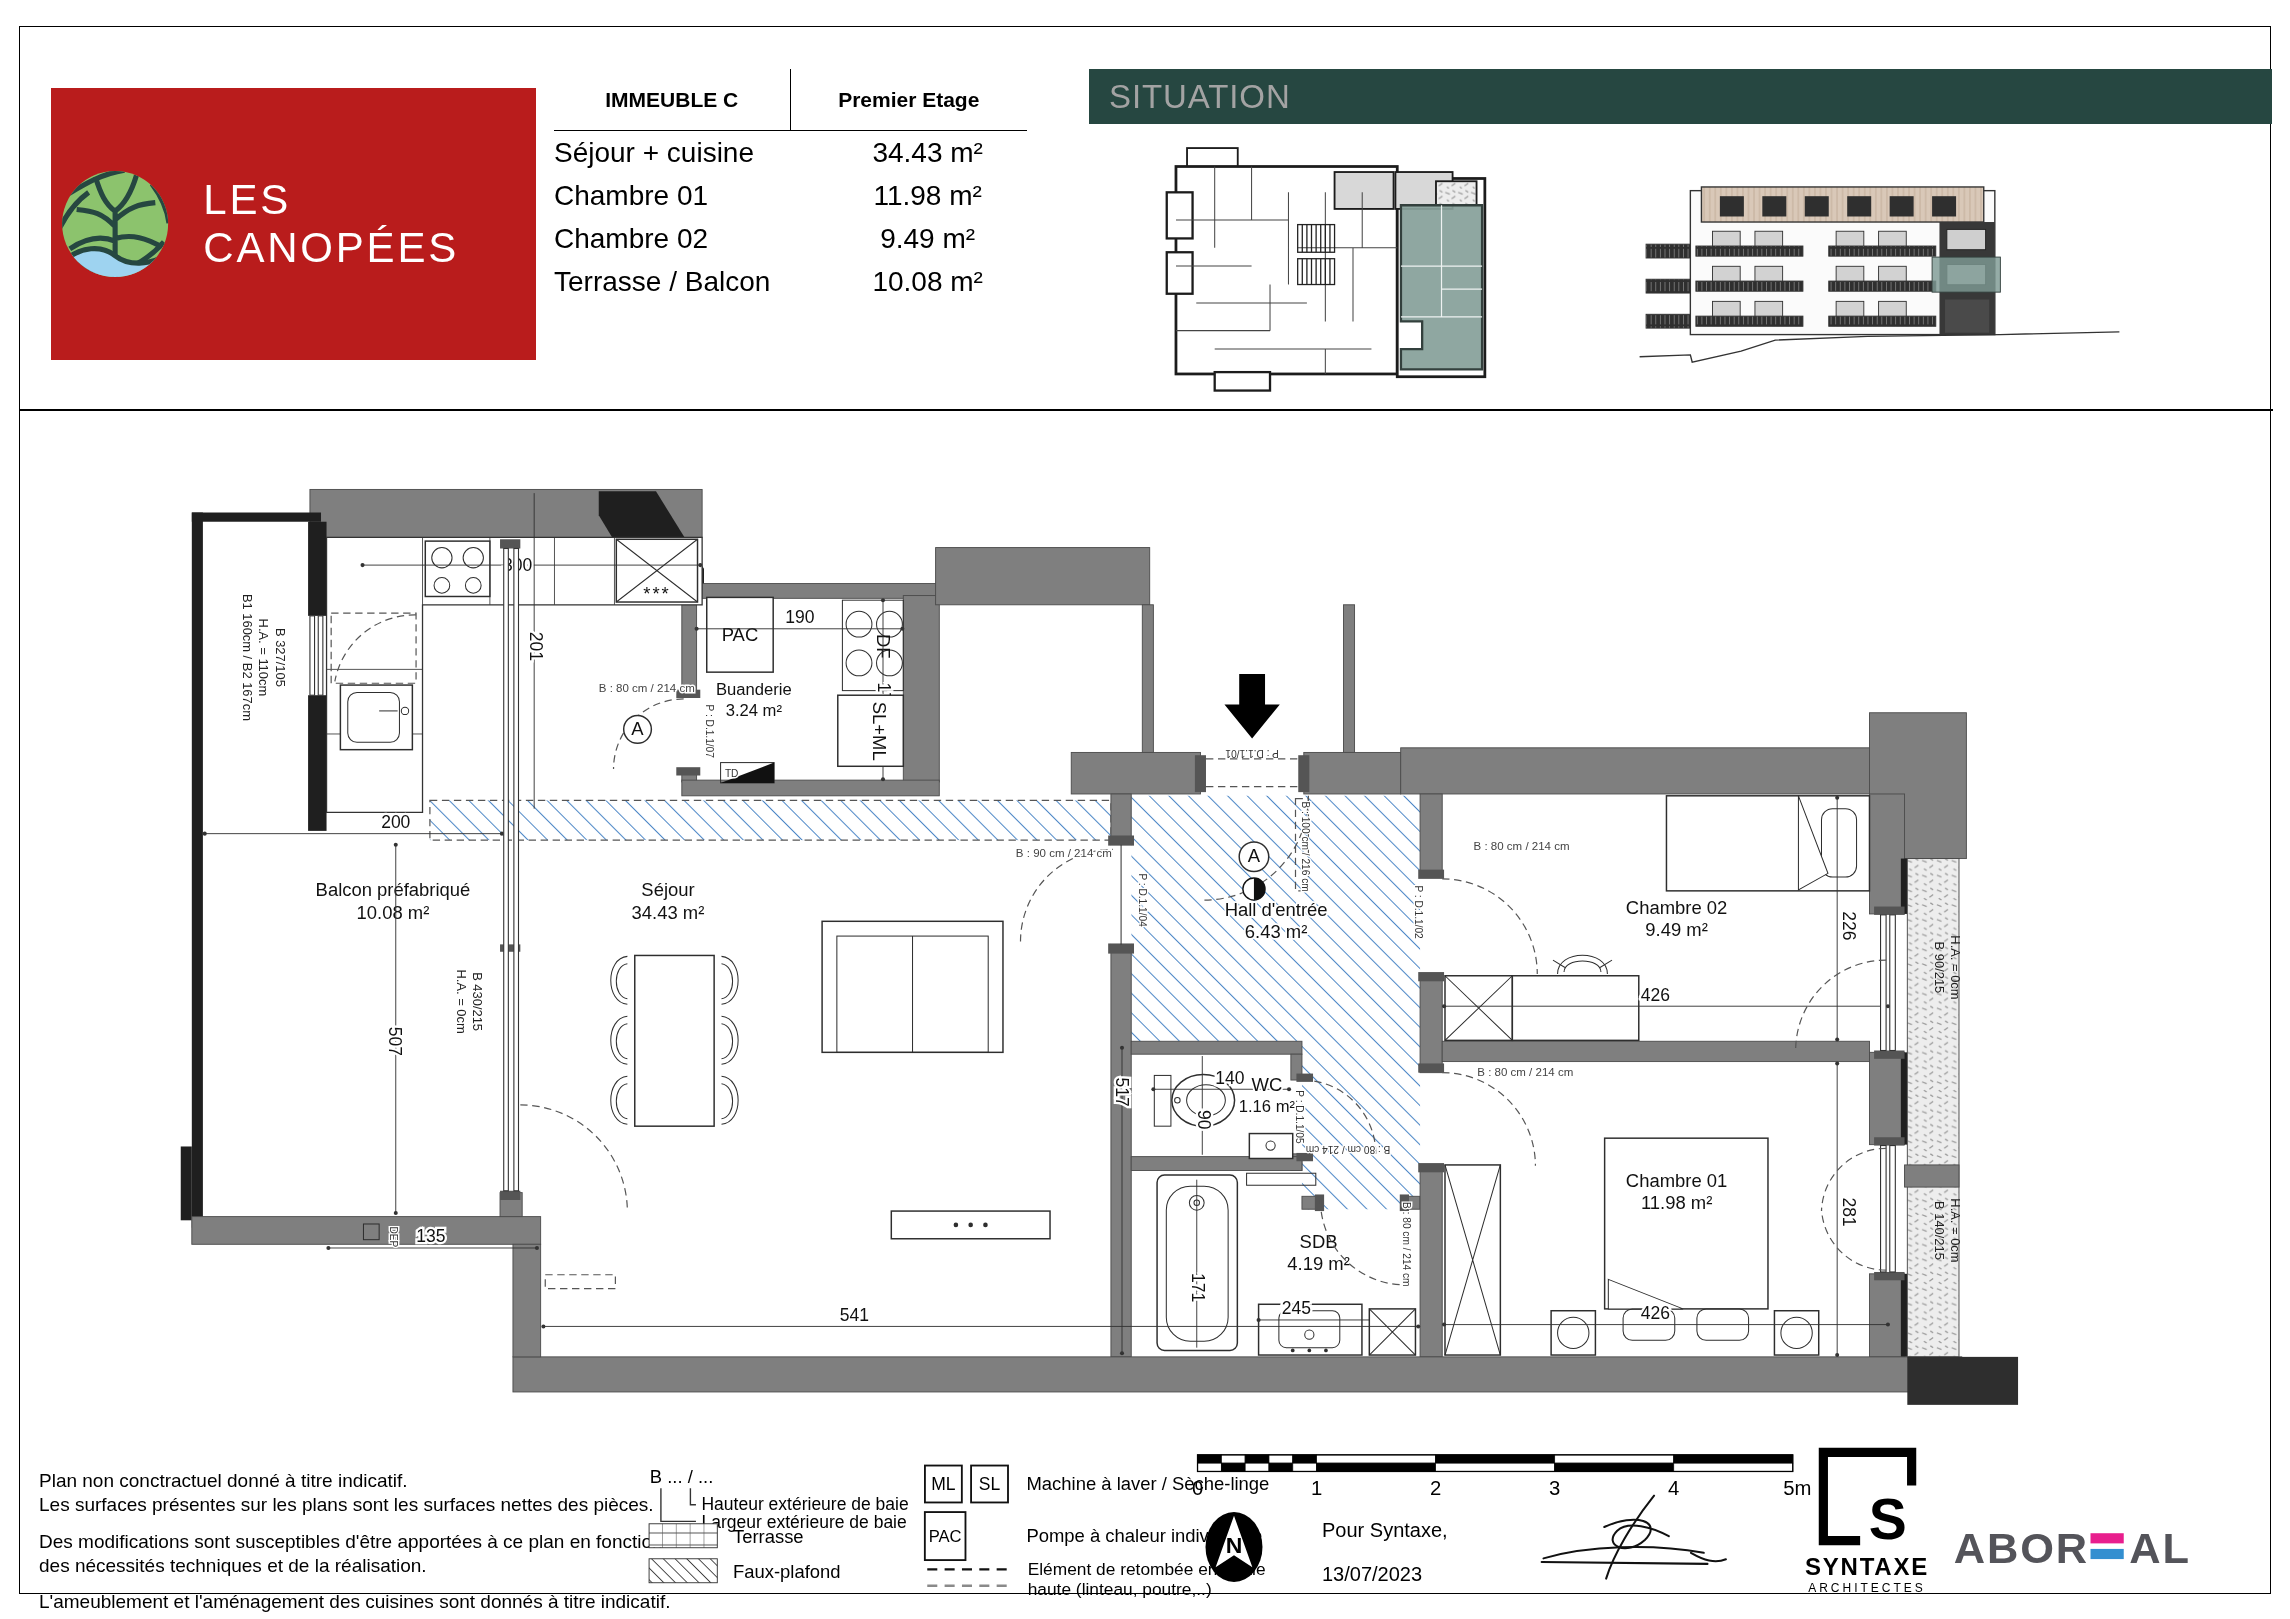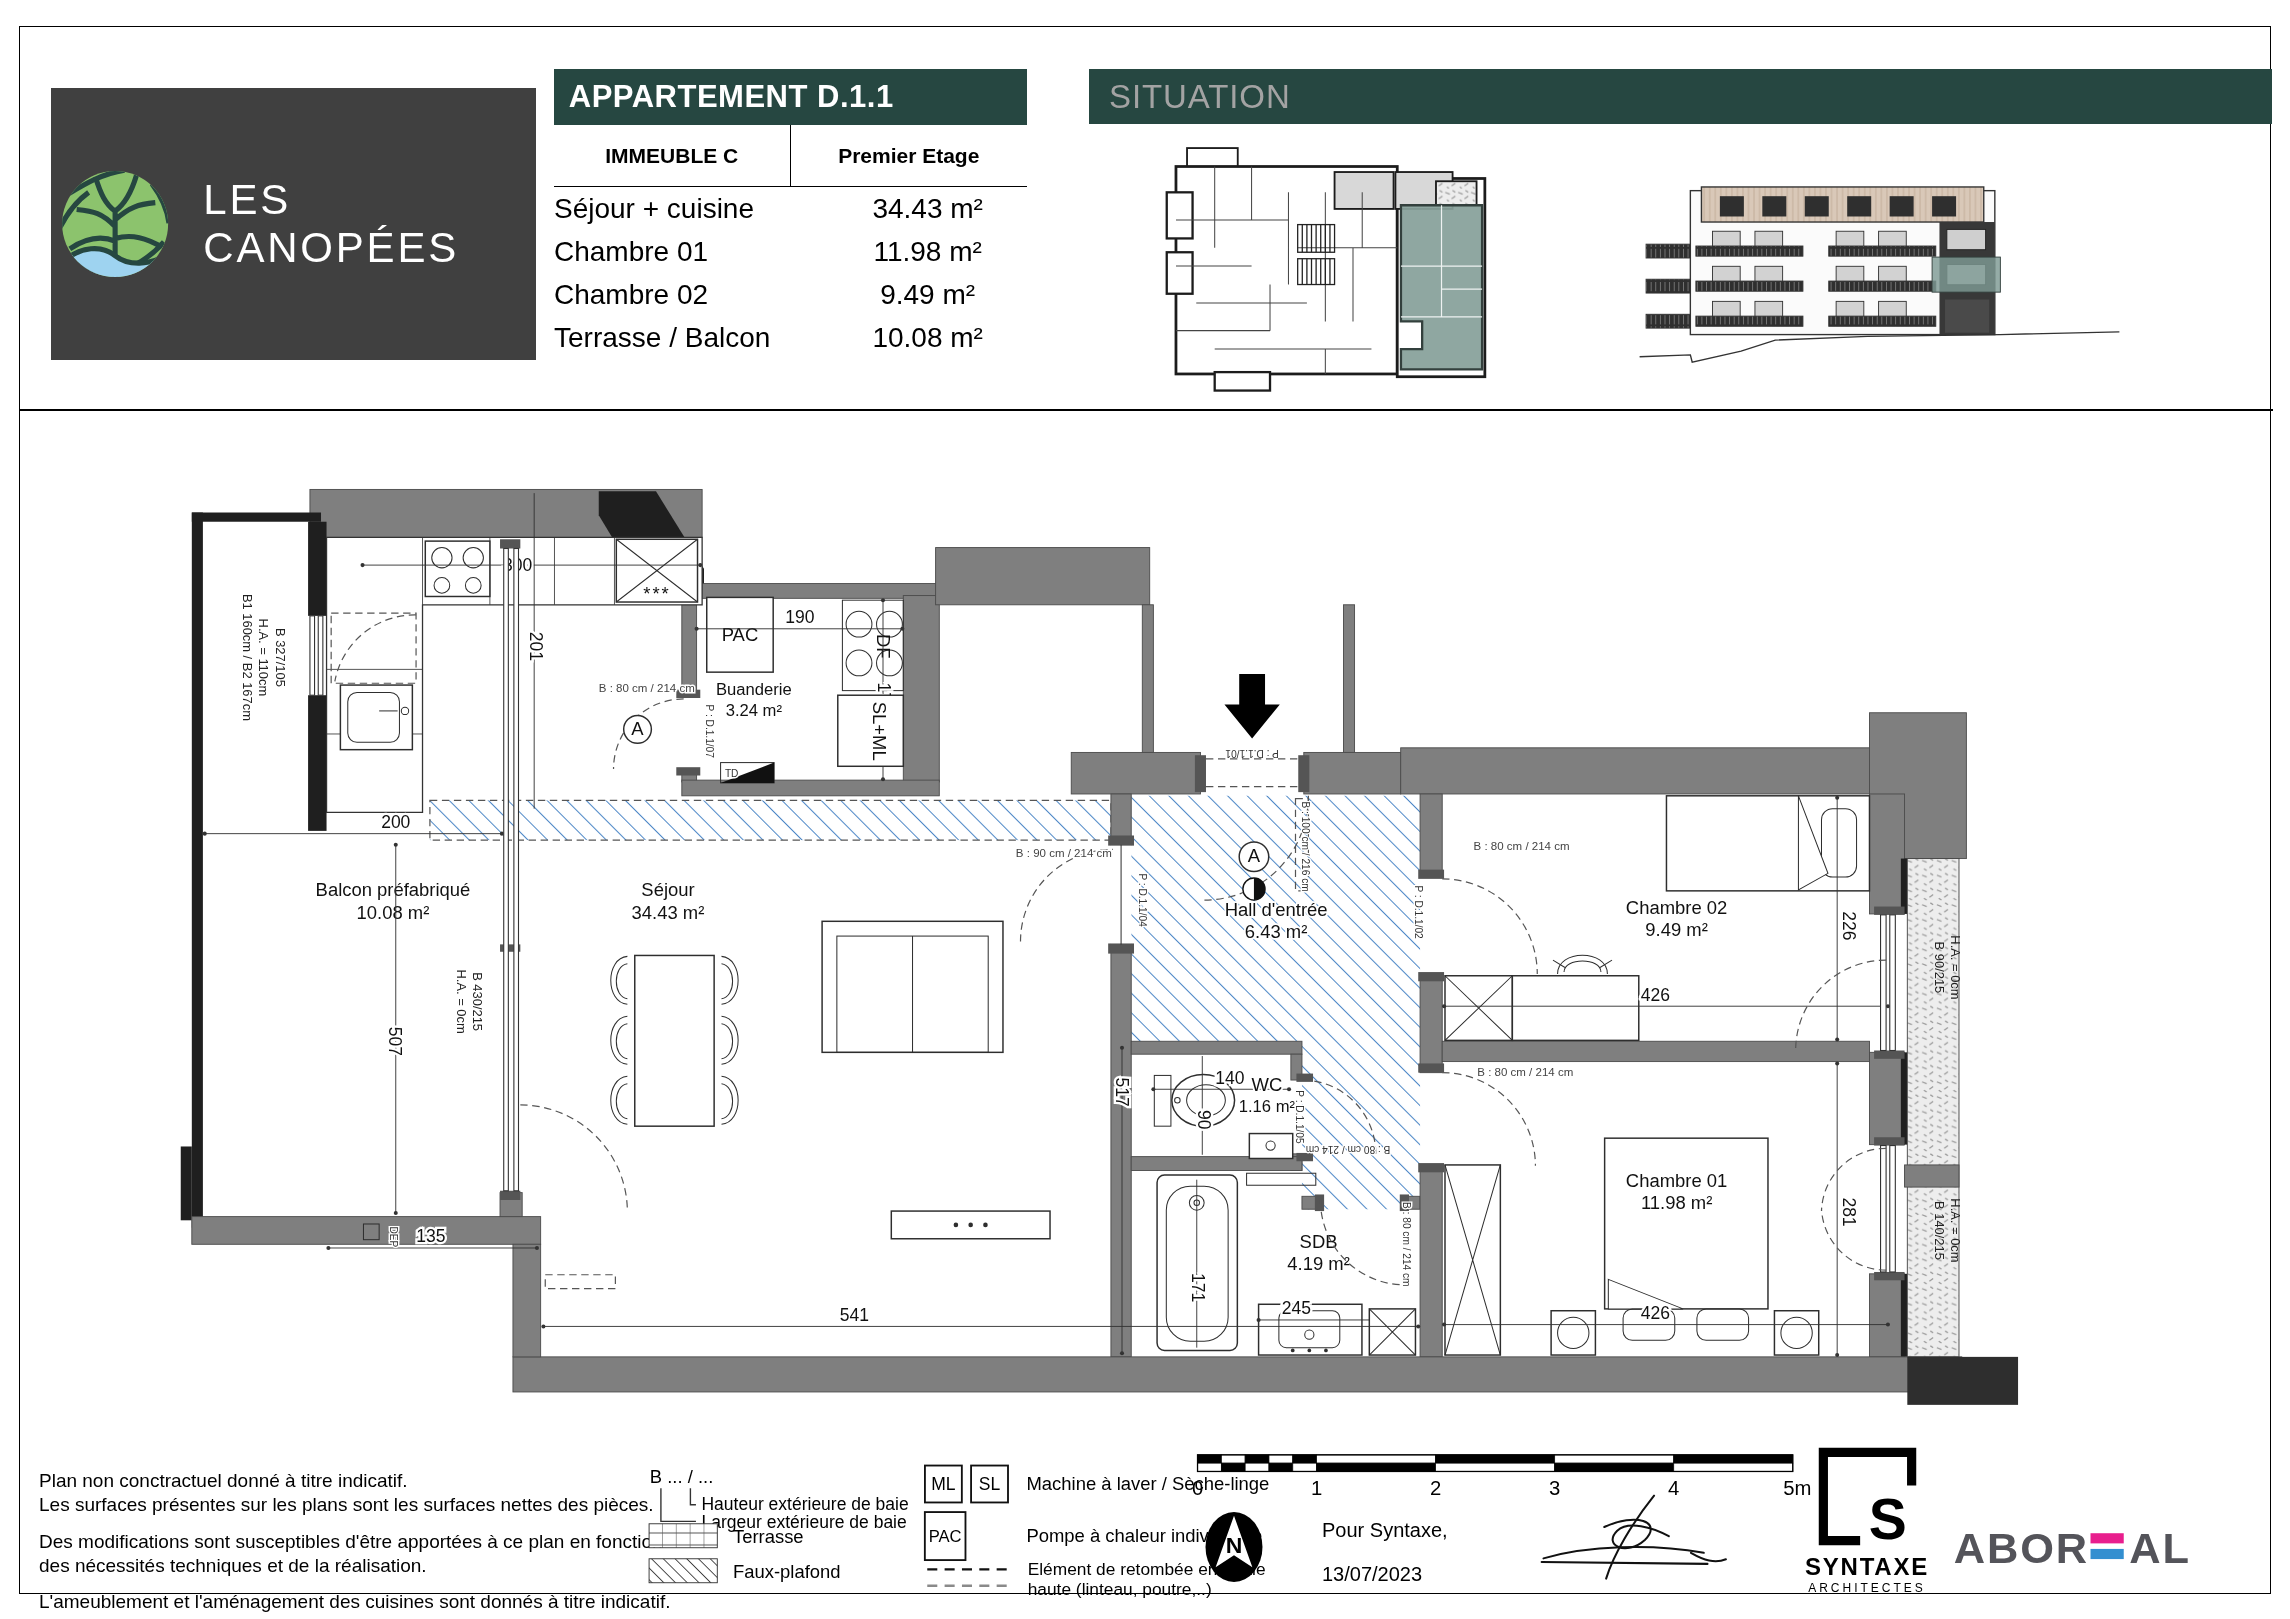--- a/index.html
+++ b/index.html
@@ -1,21 +1,21 @@
 <!DOCTYPE html>
 <html style="font-size:14.8px"><head>
 <meta charset="utf-8">
 <style>
   html,body{margin:0;padding:0;background:#fff;font-family:"Liberation Sans",sans-serif;color:#000;}
   .page{position:relative;width:2291px;height:1620px;background:#fff;overflow:hidden;}
   .frame{position:absolute;left:18.5px;top:26px;width:2250px;height:1566px;border:1.8px solid #000;}
   .hdiv{position:absolute;left:18.5px;top:409px;width:2254px;height:1.8px;background:#000;}
 
   
-  .logo-card{position:absolute;left:51px;top:88px;width:485px;height:272px;background:#404040;display:flex;align-items:center;justify-content:center;gap:24px;}
+  .logo-card{position:absolute;left:51px;top:88px;width:485px;height:272px;background:#b91c1c;display:flex;align-items:center;justify-content:center;gap:24px;}
   .logo-text{color:#fff;font-size:42px;letter-spacing:2.8px;font-weight:400;}
   .apt-table{position:absolute;left:554px;top:69px;width:473px;}
   .apt-title{background:#264741;color:#fff;font-weight:bold;font-size:31px;padding:10px 0 10px 14.8px;letter-spacing:0.5px;}
   .apt-sub{display:grid;grid-template-columns:1fr 1fr;height:61px;border-bottom:1.8px solid #000;}
   .apt-sub .cell{display:flex;align-items:center;justify-content:center;font-weight:bold;font-size:21px;}
   .apt-sub .cell.first{border-right:1.8px solid #000;}
   .apt-row{display:grid;grid-template-columns:58% 42%;align-items:center;height:43px;font-size:28px;}
   .apt-row .val{text-align:center;}
   .apt-surface{font-style:italic;height:42px;border-bottom:1.8px solid #000;font-size:20px;}
   .situation-bar{position:absolute;left:1089px;top:69px;width:1183px;height:55px;background:#264741;color:#a3a3a3;font-size:33px;display:flex;align-items:center;padding-left:20px;box-sizing:border-box;letter-spacing:0.9px;}
@@ -67,21 +67,20 @@
       <g clip-path="url(#lc)" stroke="#264741" stroke-width="6" fill="none">
         <path d="M75,140 V60 M75,78 C60,62 50,60 30,58 M75,70 C92,55 102,52 122,50 M75,95 C58,88 40,92 22,104 M75,92 C95,86 112,92 130,102 M52,20 C58,40 64,52 75,60 M100,18 C94,38 86,52 75,60"></path>
         <path d="M20,40 C40,28 60,16 86,12 M10,80 C20,60 30,48 44,38 M118,28 C130,44 136,58 138,74 M132,96 C120,110 108,118 96,124 M20,118 C32,124 44,128 56,130"></path>
       </g>
       <path d="M13,120 C35,100 60,100 75,112 C90,124 115,124 137,110 L137,150 L13,150 Z" fill="#9ed3f0" stroke="#264741" stroke-width="6" clip-path="url(#lc)"></path>
     </svg>
     <div class="logo-text">LES CANOPÉES</div>
   </div>
 
   <div class="apt-table">
-    <div class="apt-title">APPARTEMENT D.1.1</div>
     <div class="apt-sub">
       <div class="cell first">IMMEUBLE C</div>
       <div class="cell">Premier Etage</div>
     </div>
     <div class="apt-row">
       <div>Séjour + cuisine</div>
       <div class="val">34.43 m²</div>
     </div>
     <div class="apt-row">
       <div>Chambre 01</div>

